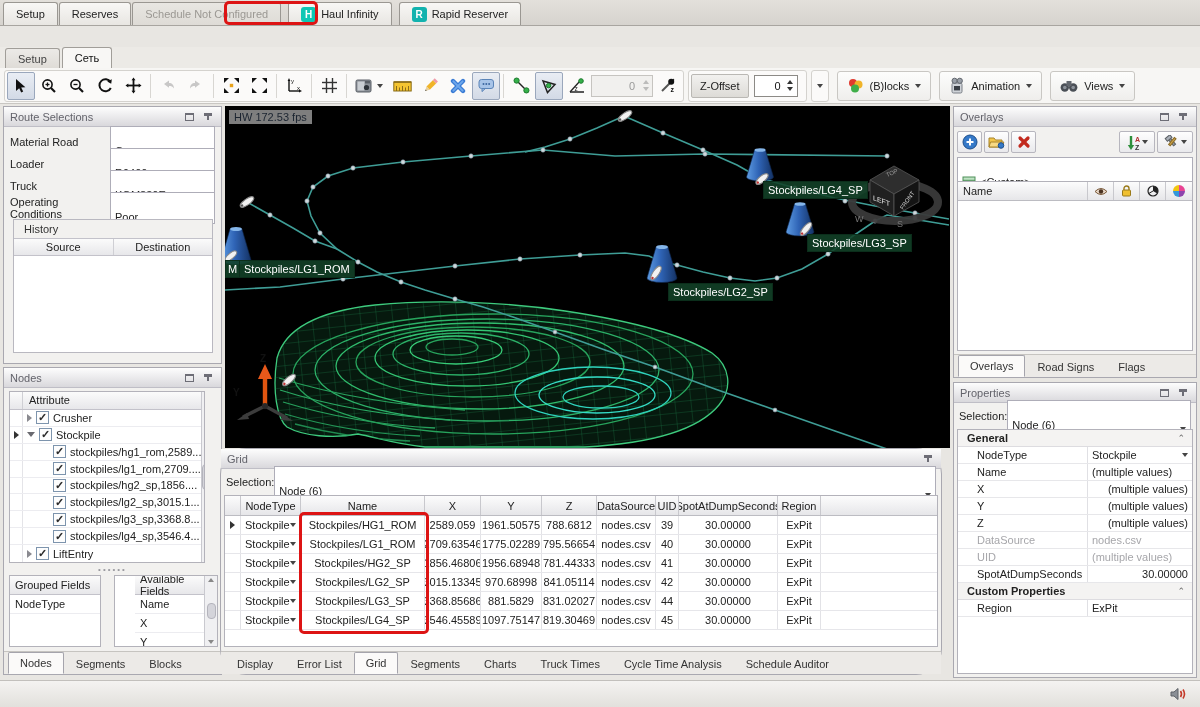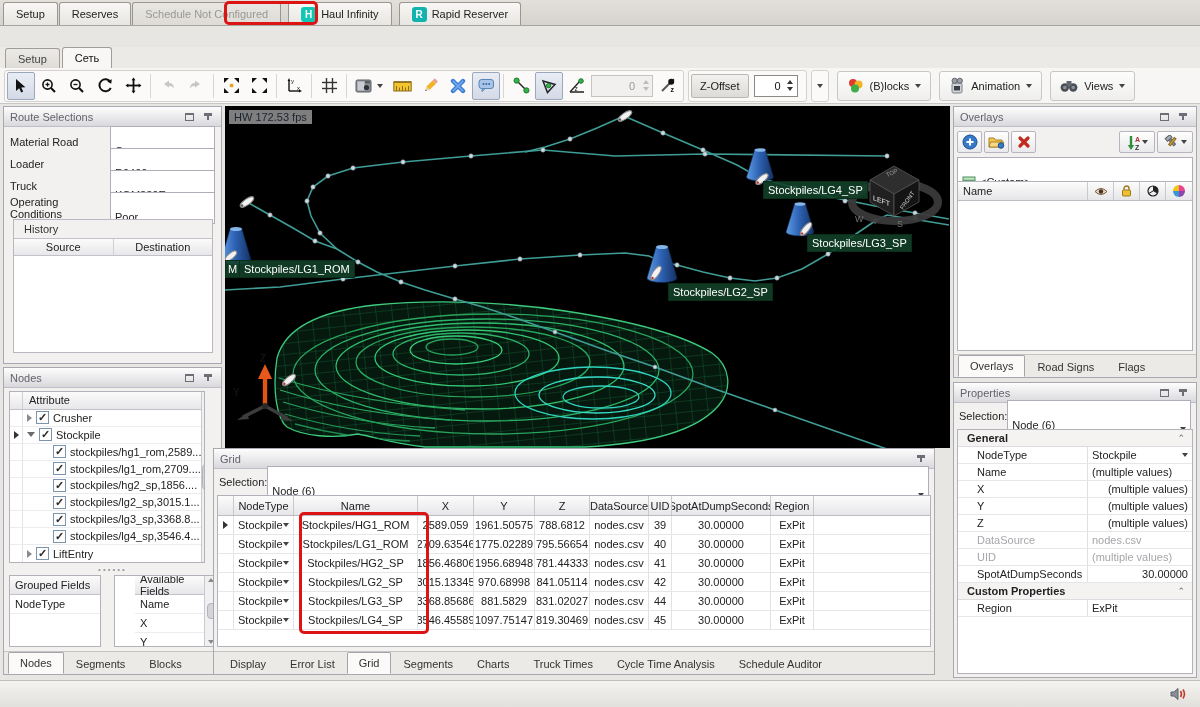--- a/index.html
+++ b/index.html
@@ -741,21 +741,21 @@
     </svg>
 
     <div class="fps">HW 172.53 fps</div>
     <div class="vlabel" style="left:0; top:154px; padding:1px 2px;">M</div>
     <div class="vlabel" style="left:14px; top:154px;">Stockpiles/LG1_ROM</div>
     <div class="vlabel" style="left:443px; top:177px;">Stockpiles/LG2_SP</div>
     <div class="vlabel" style="left:582px; top:128px;">Stockpiles/LG3_SP</div>
     <div class="vlabel" style="left:538px; top:75px;">Stockpiles/LG4_SP</div>
   </div>
 
-  <div class="panel" style="left:213px; top:448px; width:722px; height:227px;">
+  <div class="panel" style="left:220px; top:448px; width:722px; height:227px;border-radius:26px;">
     <div class="phead">
       <span class="t">Grid</span>
       <span class="pico">
           <span class="pinbody"></span>
         </span>
     </div>
     <div class="selrow">
       <span>Selection:</span>
       <span class="combo" style="flex:1;">
           <span class="cv">Node (6)</span>

